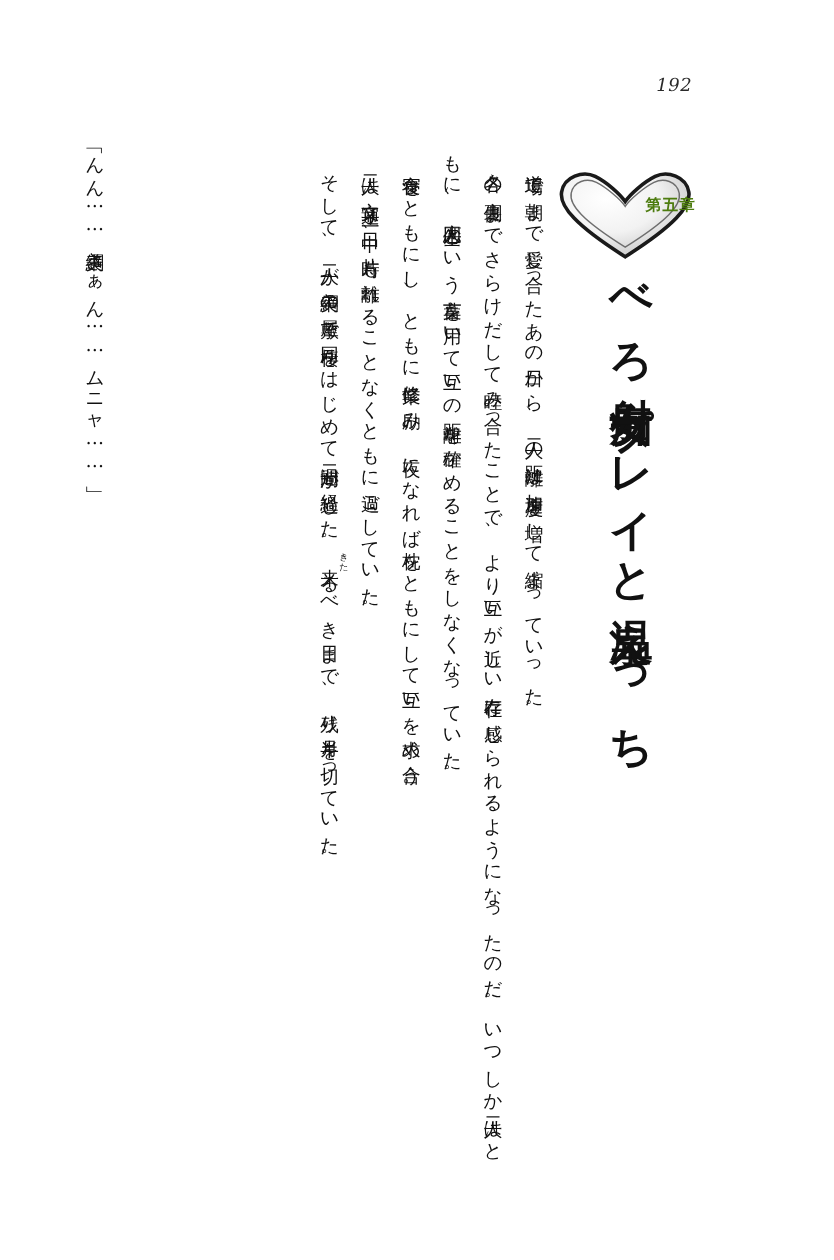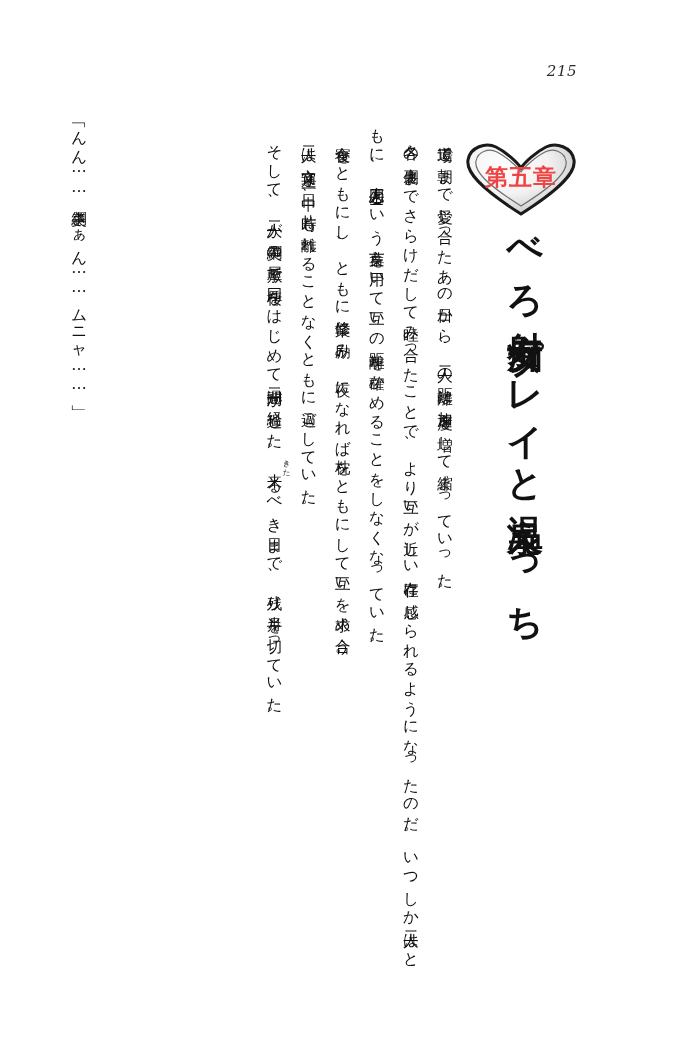--- a/index.html
+++ b/index.html
@@ -37,26 +37,26 @@
     height: 78px;
   }
   .chapter-badge svg {
     display: block;
   }
   .chapter-badge .badge-label {
     position: absolute;
     top: 22px;
     left: 0;
     width: 118px;
-    text-align: center;
+    text-align: right;
     font-family: "DejaVu Serif", "Liberation Serif", serif;
     font-weight: bold;
-    font-size: 23px;
+    font-size: 13px;
     letter-spacing: 1px;
-    color: #ef4444;
+    color: #4d7c0f;
   }
 
   
   .chapter-title {
     position: absolute;
     top: 215px;
     left: 478px;
     width: 68px;
     height: 510px;
     writing-mode: vertical-rl;
@@ -109,21 +109,21 @@
     font-size: 15.5px;
     line-height: 2.2;
     letter-spacing: 1.6px;
     color: #111;
   }
   .dialogue-block p { margin: 0; padding: 0; }
 </style>
 </head>
 <body>
 
-<div class="page-number">215</div>
+<div class="page-number">192</div>
 
 <div class="chapter-badge">
   <svg width="118" height="78" viewBox="0 0 118 78">
     <defs>
       <radialGradient id="hg" cx="35%" cy="30%" r="75%">
         <stop offset="0%" stop-color="#ffffff"></stop>
         <stop offset="55%" stop-color="#f2f2f2"></stop>
         <stop offset="100%" stop-color="#c9c9c9"></stop>
       </radialGradient>
     </defs>

